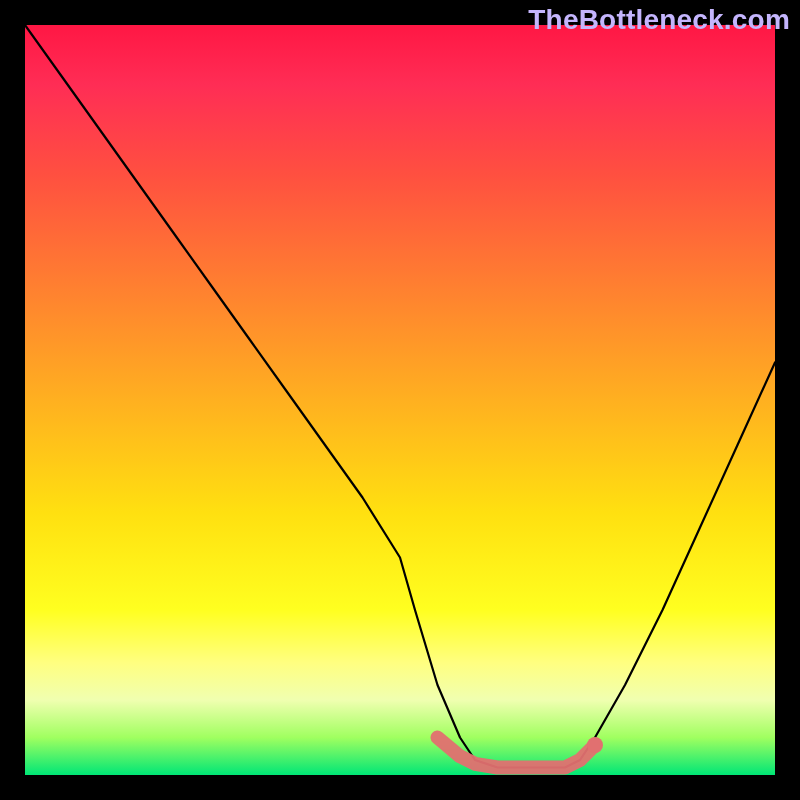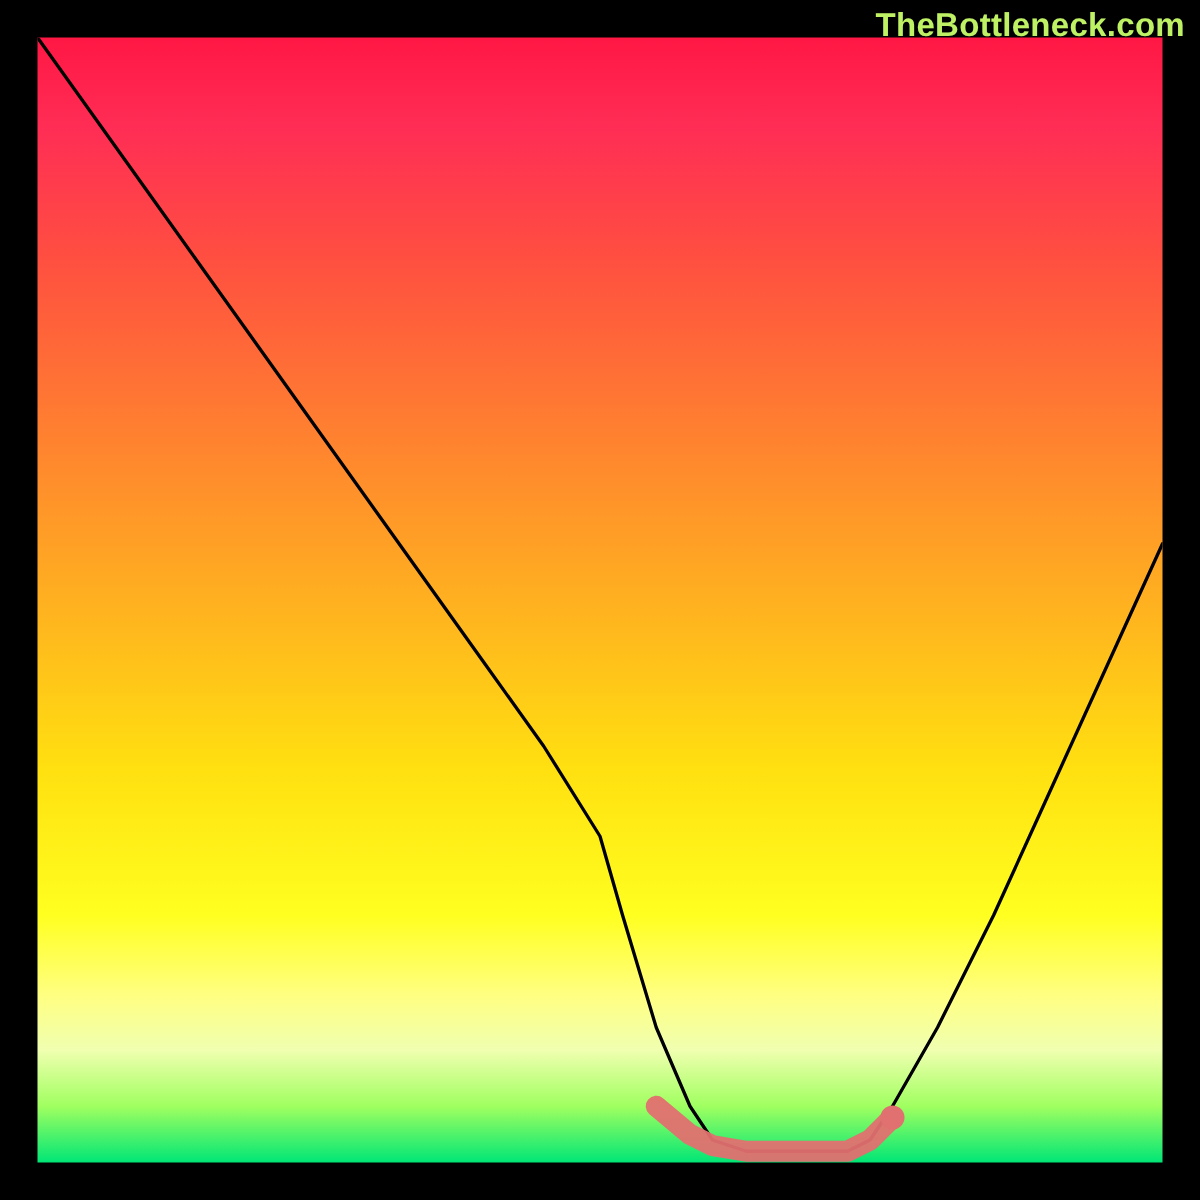--- a/index.html
+++ b/index.html
@@ -27,23 +27,23 @@
       #ffff80 85%,
       #f0ffb0 90%,
       #a0ff60 95%,
       #00e676 100%);
   }
   .watermark {
     position: absolute;
     top: 4px;
     right: 10px;
     font-family: Arial, Helvetica, sans-serif;
-    font-size: 22px;
+    font-size: 28px;
     font-weight: bold;
-    color: #bef264;
+    color: #c4b5fd;
     letter-spacing: 0.2px;
   }
   svg.curve {
     position: absolute;
     left: 0;
     top: 0;
     width: 750px;
     height: 750px;
   }
 </style>

